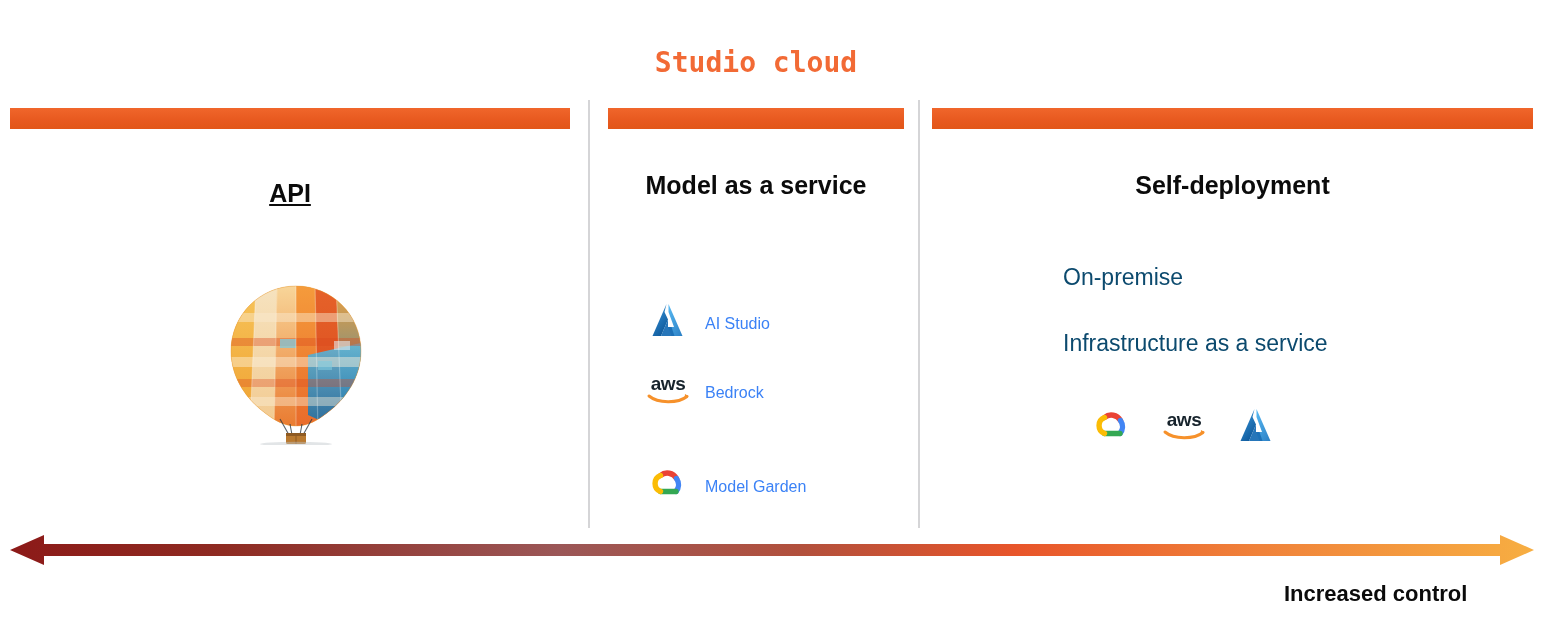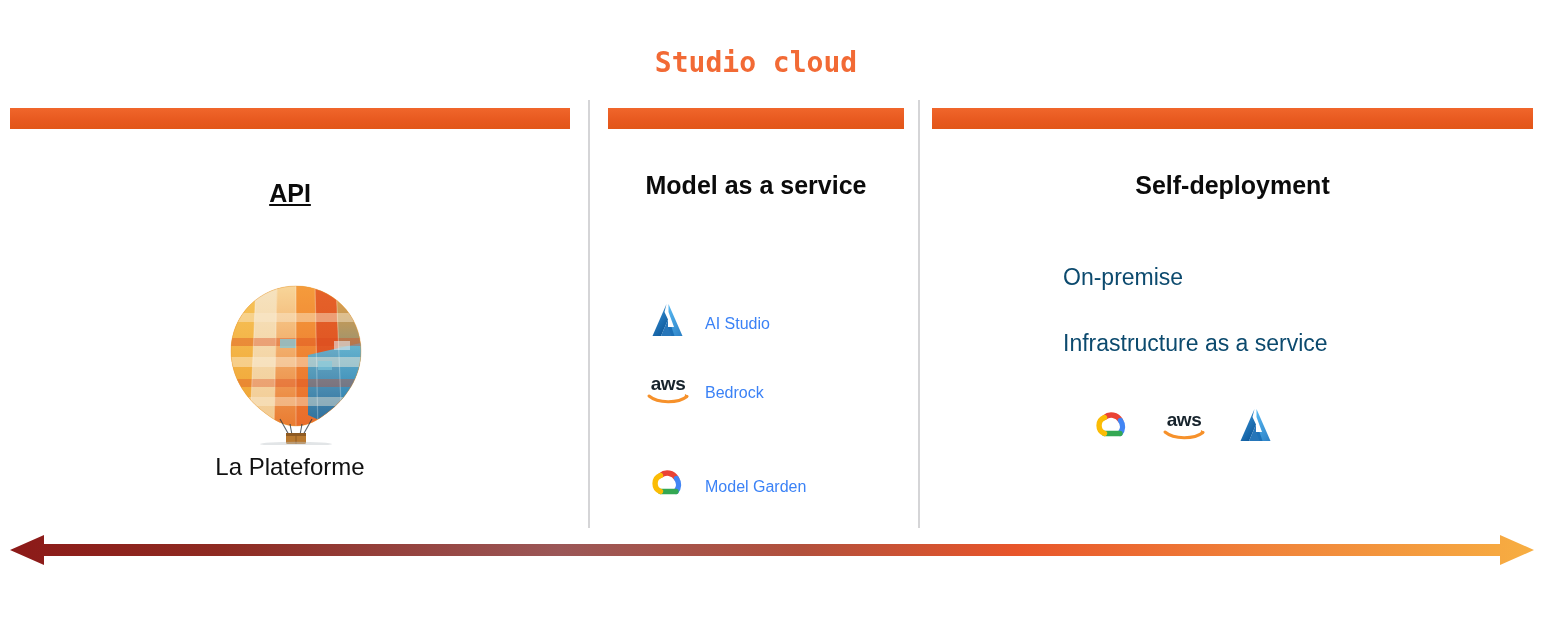--- a/index.html
+++ b/index.html
@@ -267,21 +267,20 @@
       </g>
 
       <rect x="64" y="150" width="20" height="11" rx="1.5" fill="#B9792F"></rect>
       <rect x="64" y="150" width="20" height="3" fill="#8E5A22"></rect>
       <line x1="74" y1="150" x2="74" y2="161" stroke="#8E5A22" stroke-width="1"></line>
 
       <ellipse cx="74" cy="161" rx="36" ry="2.2" fill="#BFC5CA" opacity="0.45"></ellipse>
     </svg>
   </div>
 
-  <div id="caption-plateforme">La Plateforme</div>
 
   <div class="heading" id="heading-maas">Model as a service</div>
 
   <div class="provider-row" id="provider-row-0">
     <span class="logo-box">
       <svg width="38" height="34" viewBox="0 0 38 34" xmlns="http://www.w3.org/2000/svg">
         <defs>
           <linearGradient id="az1a" x1="0" y1="0" x2="0.6" y2="1">
             <stop offset="0" stop-color="#3C9BE0"></stop>
               <stop offset="1" stop-color="#0F5A9C"></stop>
@@ -380,14 +379,15 @@
           <stop offset="0.52" stop-color="#B2503C"></stop>
           <stop offset="0.66" stop-color="#E8552A"></stop>
           <stop offset="0.82" stop-color="#F0823A"></stop>
           <stop offset="1" stop-color="#F7AE42"></stop>
         </linearGradient>
       </defs>
       <path d="M0 16 L34 1 L34 10 L1490 10 L1490 1 L1524 16 L1490 31 L1490 22 L34 22 L34 31 Z" fill="url(#arrowGrad)"></path>
     </svg>
   </div>
 
+  <div class="axis-label" id="axis-label-right">Increased control</div>
 
 </div>
 
 </body></html>

